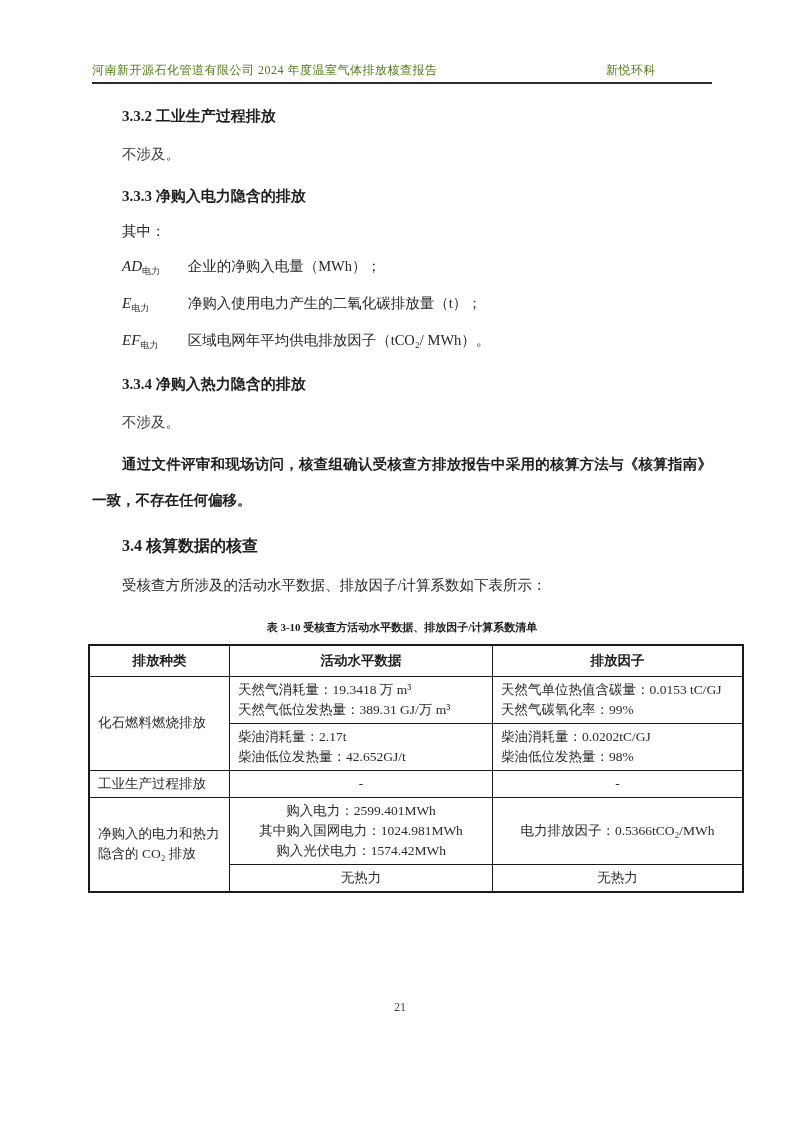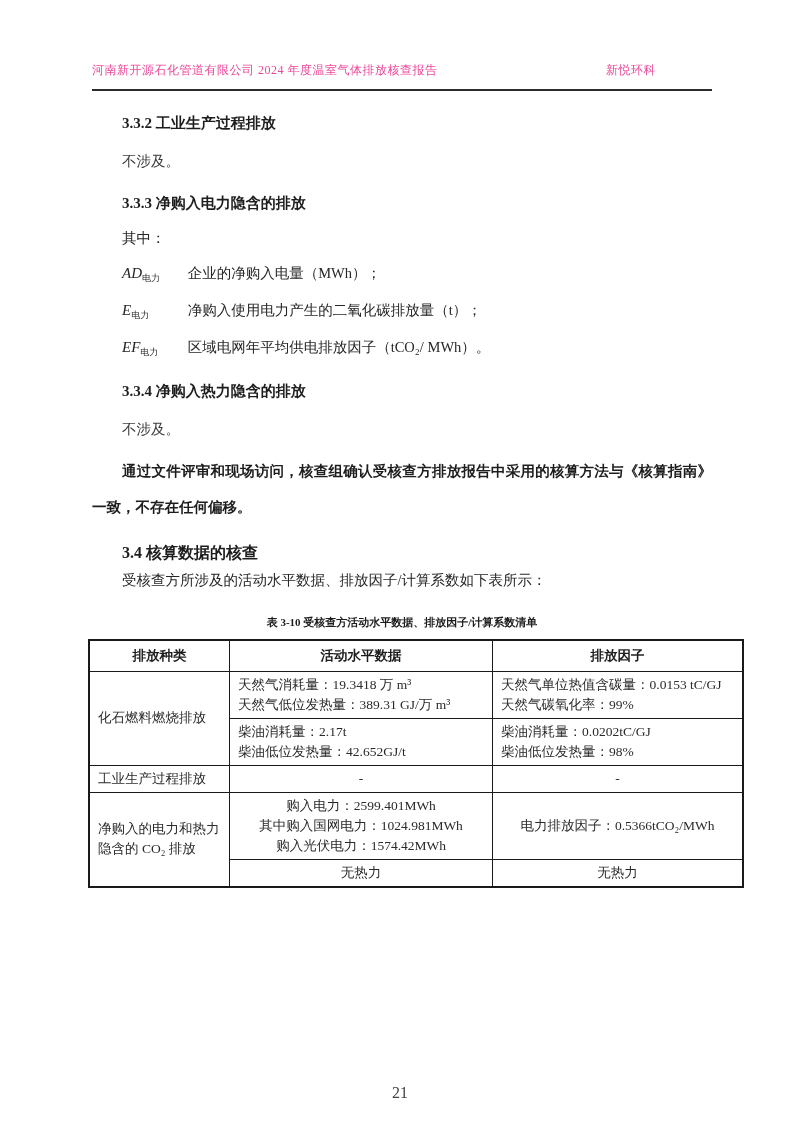--- a/index.html
+++ b/index.html
@@ -15,36 +15,36 @@
     color: #262626;
     font-size: 14.5px;
   }
   
   .doc-header {
     display: flex;
     justify-content: space-between;
     align-items: flex-end;
     font-size: 12px;
     letter-spacing: 0.5px;
-    color: #ec4899;
+    color: #4d7c0f;
     border-bottom: 2px solid #2b2b2b;
-    padding-bottom: 10px;
+    padding-bottom: 3px;
   }
   .doc-header .right { padding-right: 56px; }
   
   .h3 {
     font-size: 15px;
     font-weight: 700;
     margin: 23px 0 0 30px;
     color: #1d1d1d;
   }
   .h2 {
     font-size: 16px;
     font-weight: 700;
-    margin: 18px 0 0 30px;
+    margin: 18px 0 12px 30px;
     color: #1d1d1d;
   }
   .np {           
     margin: 19px 0 0 30px;
     color: #3c3c3c;
   }
   .intro { margin: 13px 0 0 30px; }
   .formula-row {
     margin: 17px 0 0 0;
     padding: 0 118px 0 150px;
@@ -108,23 +108,23 @@
     color: #1d1d1d;
   }
   table.data td { padding: 3px 8px; }
   td.cat  { text-align: left; padding: 3px 6px; }
   td.left { text-align: left; }
   td.center { text-align: center; }
   
   .doc-footer {
     position: absolute;
     left: 0; right: 0;
-    top: 1084px;
+    top: 1000px;
     text-align: center;
-    font-size: 16px;
+    font-size: 12px;
     color: #444;
   }
 </style>
 </head>
 <body>
 
 <div class="page">
 
   <div class="doc-header">
     <span class="left">河南新开源石化管道有限公司 2024 年度温室气体排放核查报告</span>

